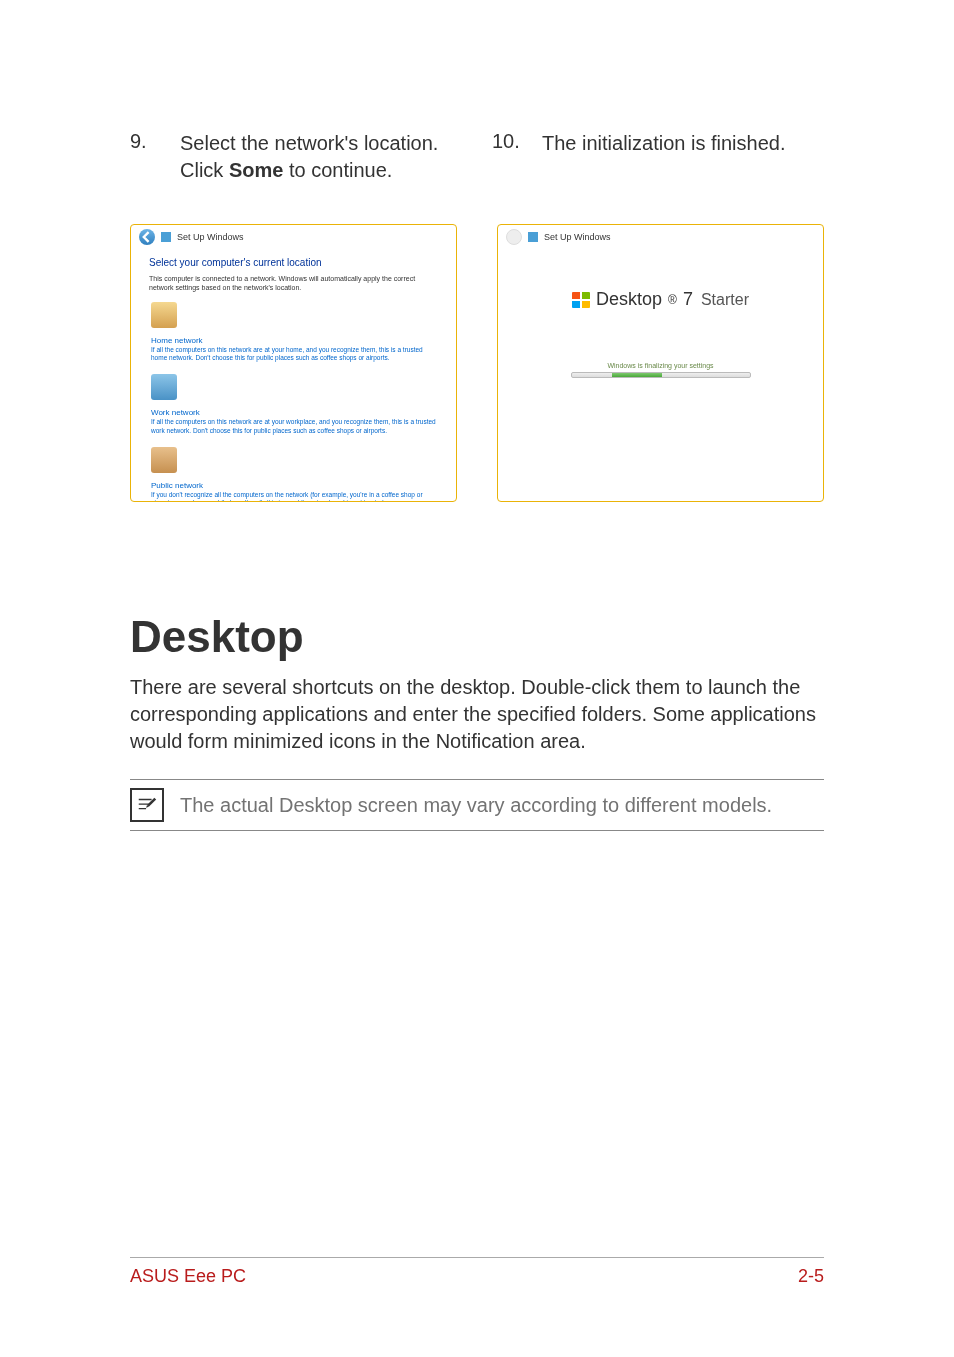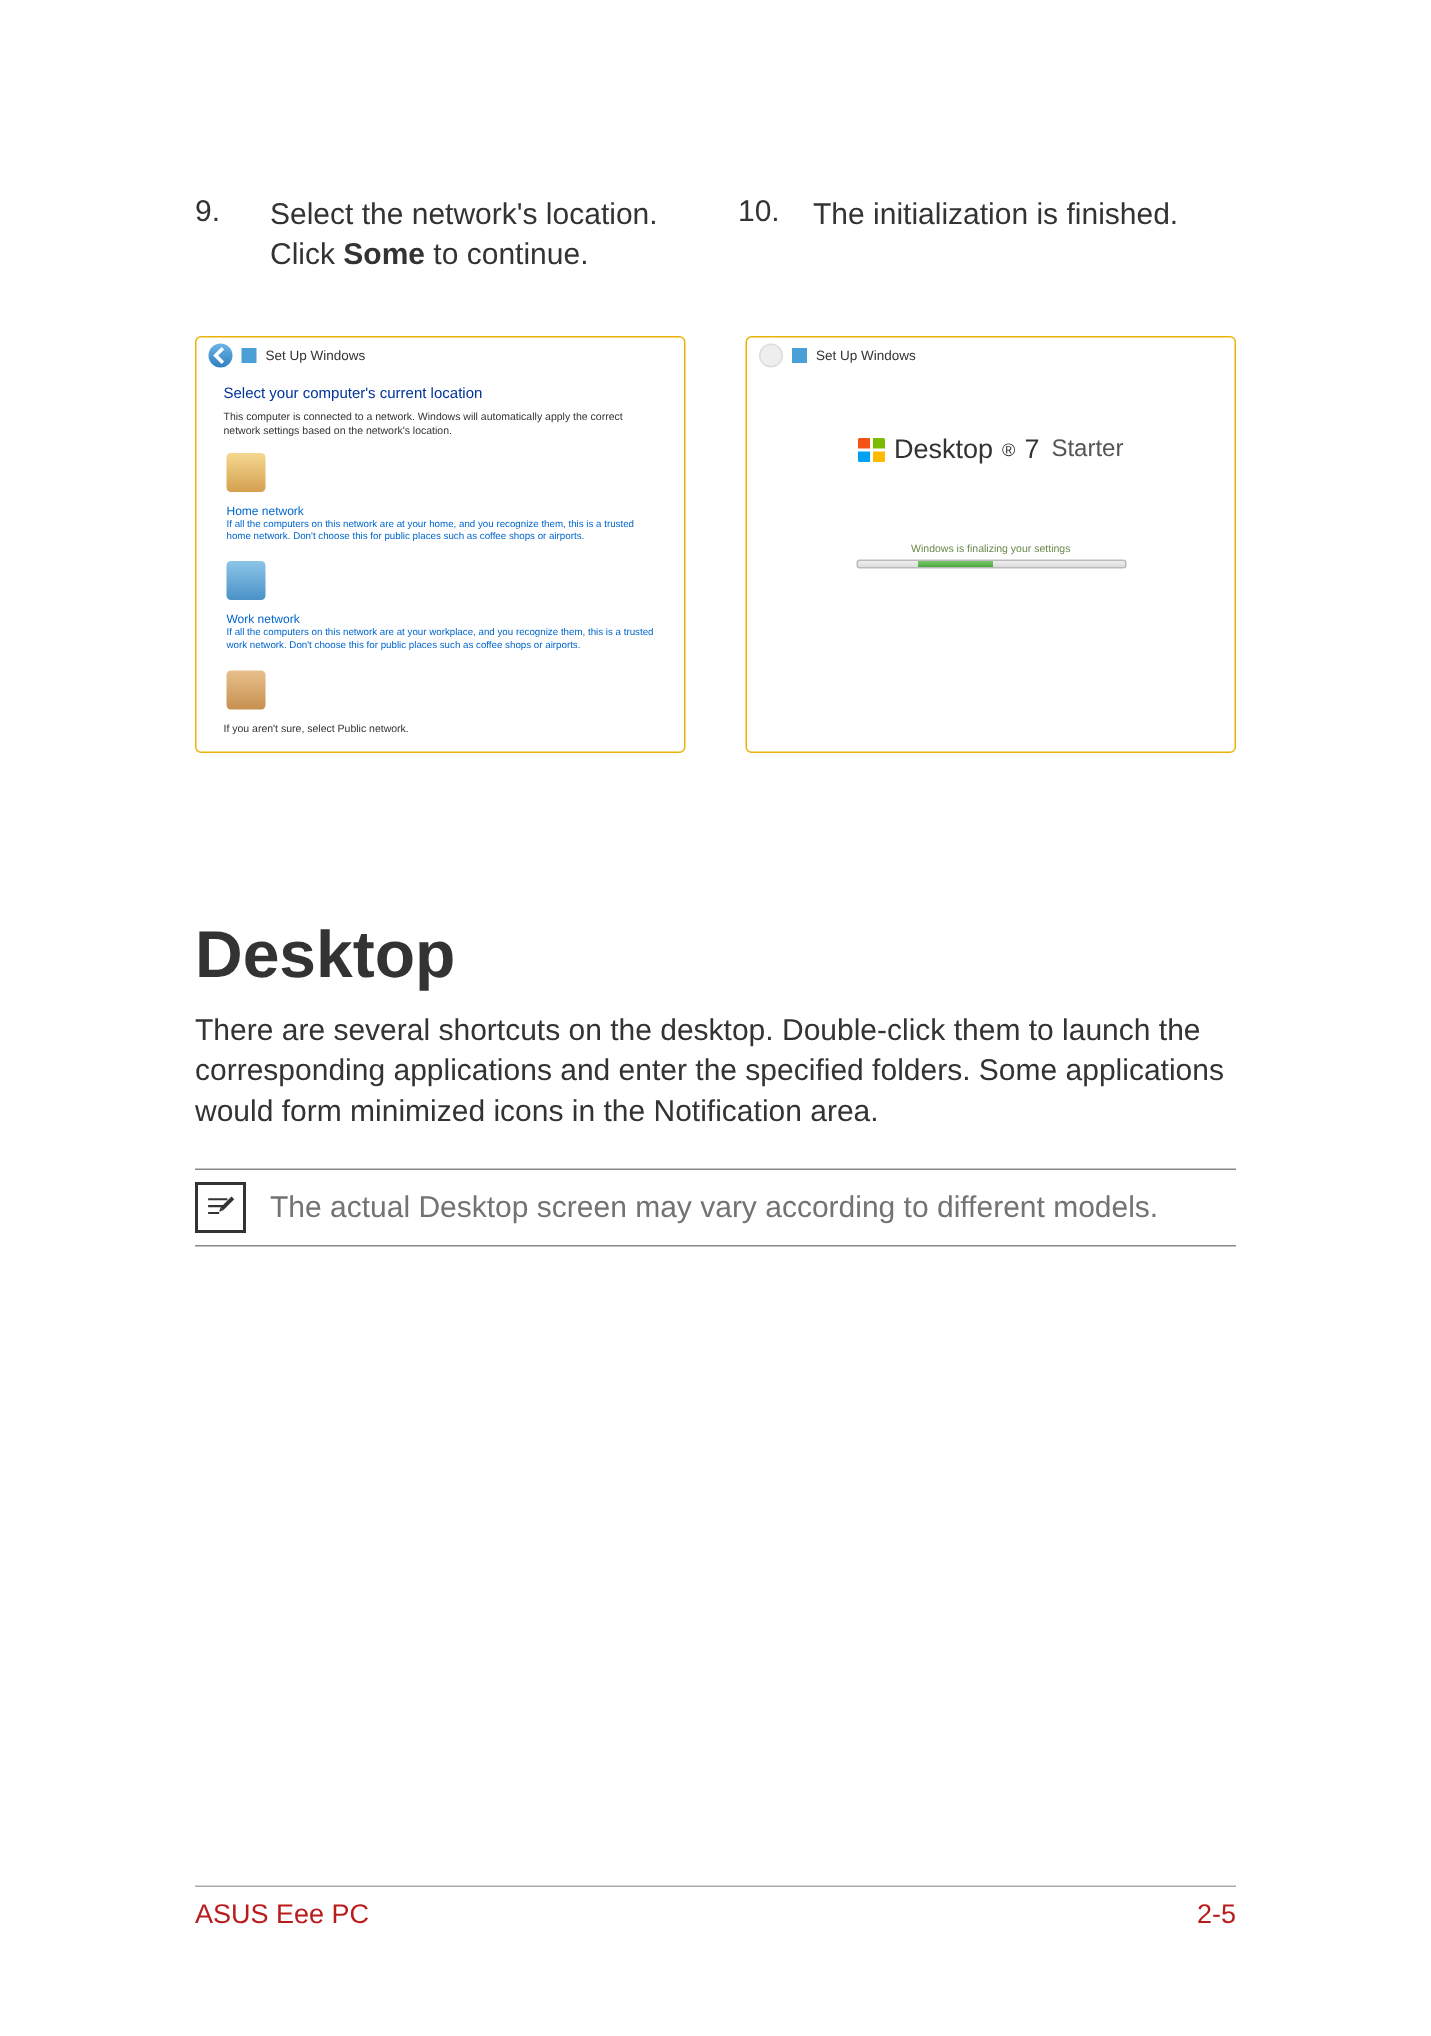--- a/index.html
+++ b/index.html
@@ -279,20 +279,24 @@
         <div class="loc-option">
           <div class="loc-icon work"></div>
           <div class="loc-text">
             <span class="loc-heading">Work network</span>
             <span class="loc-desc">If all the computers on this network are at your workplace, and you recognize them, this is a trusted work network. Don't choose this for public places such as coffee shops or airports.</span>
           </div>
         </div>
 
         <div class="loc-option">
           <div class="loc-icon public"></div>
+          <div class="loc-text">
+            <span class="loc-heading">Public network</span>
+            <span class="loc-desc">If you don't recognize all the computers on the network (for example, you're in a coffee shop or airport, or you have mobile broadband), this is a public network and is not trusted.</span>
+          </div>
         </div>
 
         <div class="footer-hint">If you aren't sure, select Public network.</div>
       </div>
     </div>
 
     <div class="screenshot">
       <div class="shot-header">
         <div class="back-btn-dis"></div>
         <span class="mini-icon"></span>

